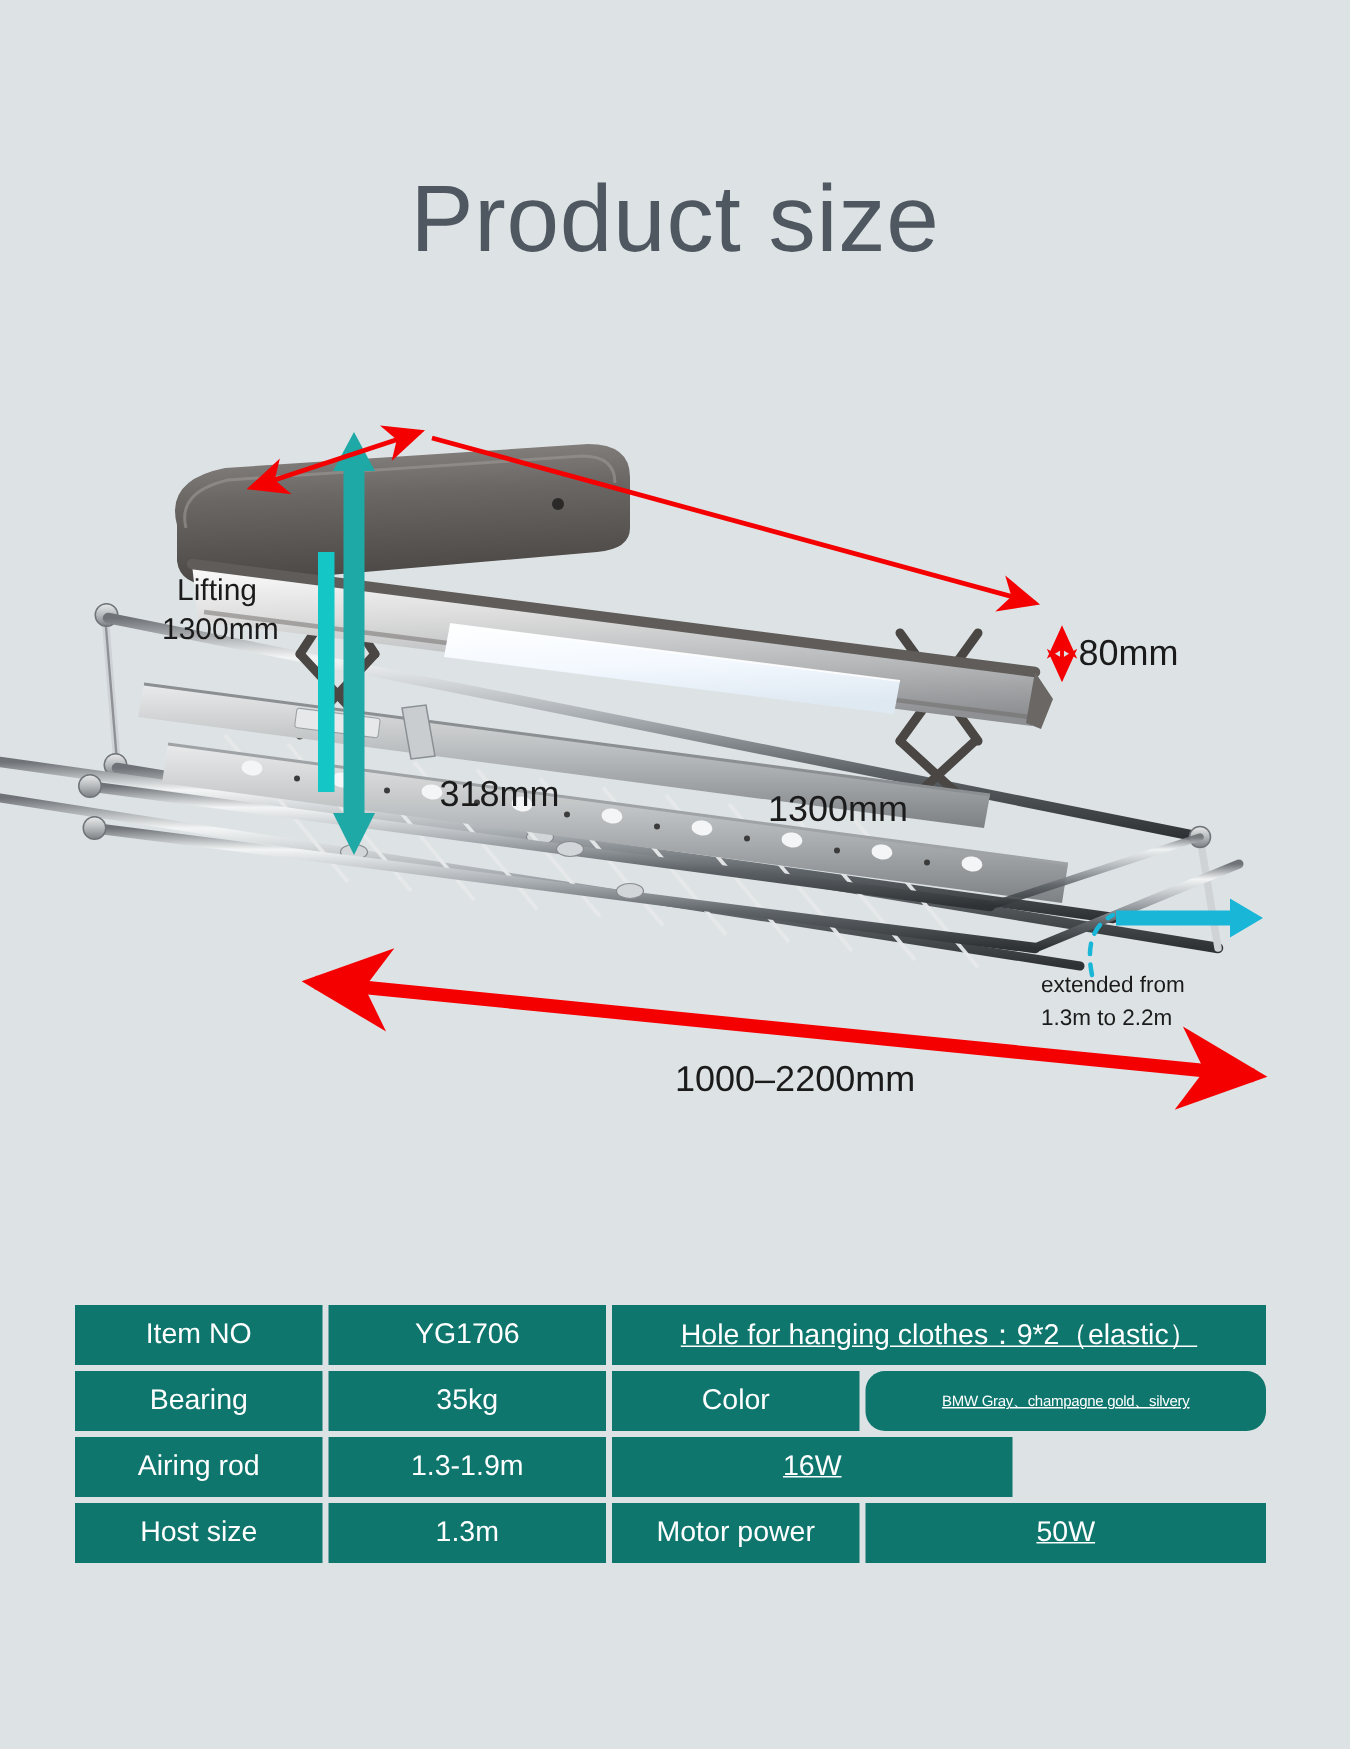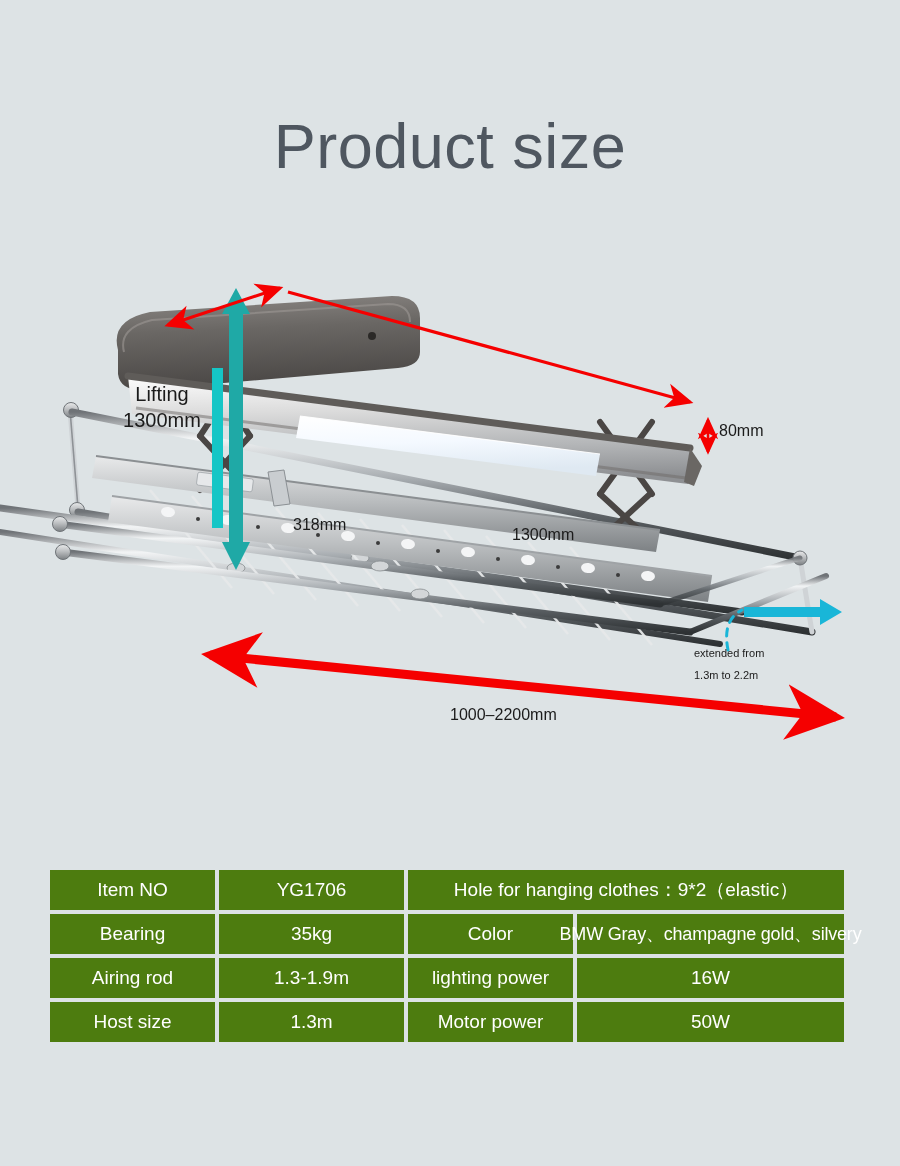--- a/index.html
+++ b/index.html
@@ -23,53 +23,53 @@
     font-family:"Liberation Sans", sans-serif;
   }
 
   
   .stage{position:absolute;left:0;top:240px;width:900px;height:520px;}
   .stage svg{position:absolute;left:0;top:0;}
 
   .annot{
     position:absolute;
     color:#1b1b1b;
-    font-size:16px;
+    font-size:24px;
     font-family:"Liberation Sans", sans-serif;
     white-space:pre;
     line-height:1.25;
   }
-  .annot.small{font-size:11px;line-height:1.45;}
-  .annot.lift{font-size:20px;text-align:center;}
+  .annot.small{font-size:15px;line-height:1.45;}
+  .annot.lift{font-size:20px;text-align:left;}
 
   
   .spec{
     position:absolute;left:50px;top:870px;
     width:790px;
   }
   .row{display:flex;margin-bottom:4px;}
   .cell{
-    background:#4d7c0f;
+    background:#0f766e;
     color:#ffffff;
     display:flex;align-items:center;justify-content:center;
     height:40px;
     font-size:19px;
     font-family:"Liberation Sans", sans-serif;
     margin-right:4px;
     overflow:visible;
     white-space:nowrap;
     box-sizing:border-box;
   }
-  .cell:last-child{margin-right:0;}
+  .cell:last-child{margin-right:0;text-decoration:underline;}
   .c1{width:165px;flex:0 0 165px;}
   .c2{width:185px;flex:0 0 185px;}
   .c3{width:165px;flex:0 0 165px;}
   .c4{width:267px;flex:0 0 267px;}
   .cwide{width:436px;flex:0 0 436px;}
-  .cell.tiny{font-size:18px;letter-spacing:-0.2px;}
+  .cell.tiny{font-size:10px;letter-spacing:-0.2px;border-radius:13px;}
 </style>
 </head>
 <body>
 
 <div class="page">
 
   <div class="title">Product size</div>
 
   <div class="stage">
     <svg width="900" height="520" viewBox="0 0 900 520">
@@ -272,21 +272,20 @@
       </div>
       <div class="row">
         <div class="cell c1">Bearing</div>
         <div class="cell c2">35kg</div>
         <div class="cell c3">Color</div>
         <div class="cell c4 tiny">BMW Gray、champagne gold、silvery</div>
       </div>
       <div class="row">
         <div class="cell c1">Airing rod</div>
         <div class="cell c2">1.3-1.9m</div>
-        <div class="cell c3">lighting power</div>
         <div class="cell c4">16W</div>
       </div>
       <div class="row">
         <div class="cell c1">Host size</div>
         <div class="cell c2">1.3m</div>
         <div class="cell c3">Motor power</div>
         <div class="cell c4">50W</div>
       </div>
     </div>
 

